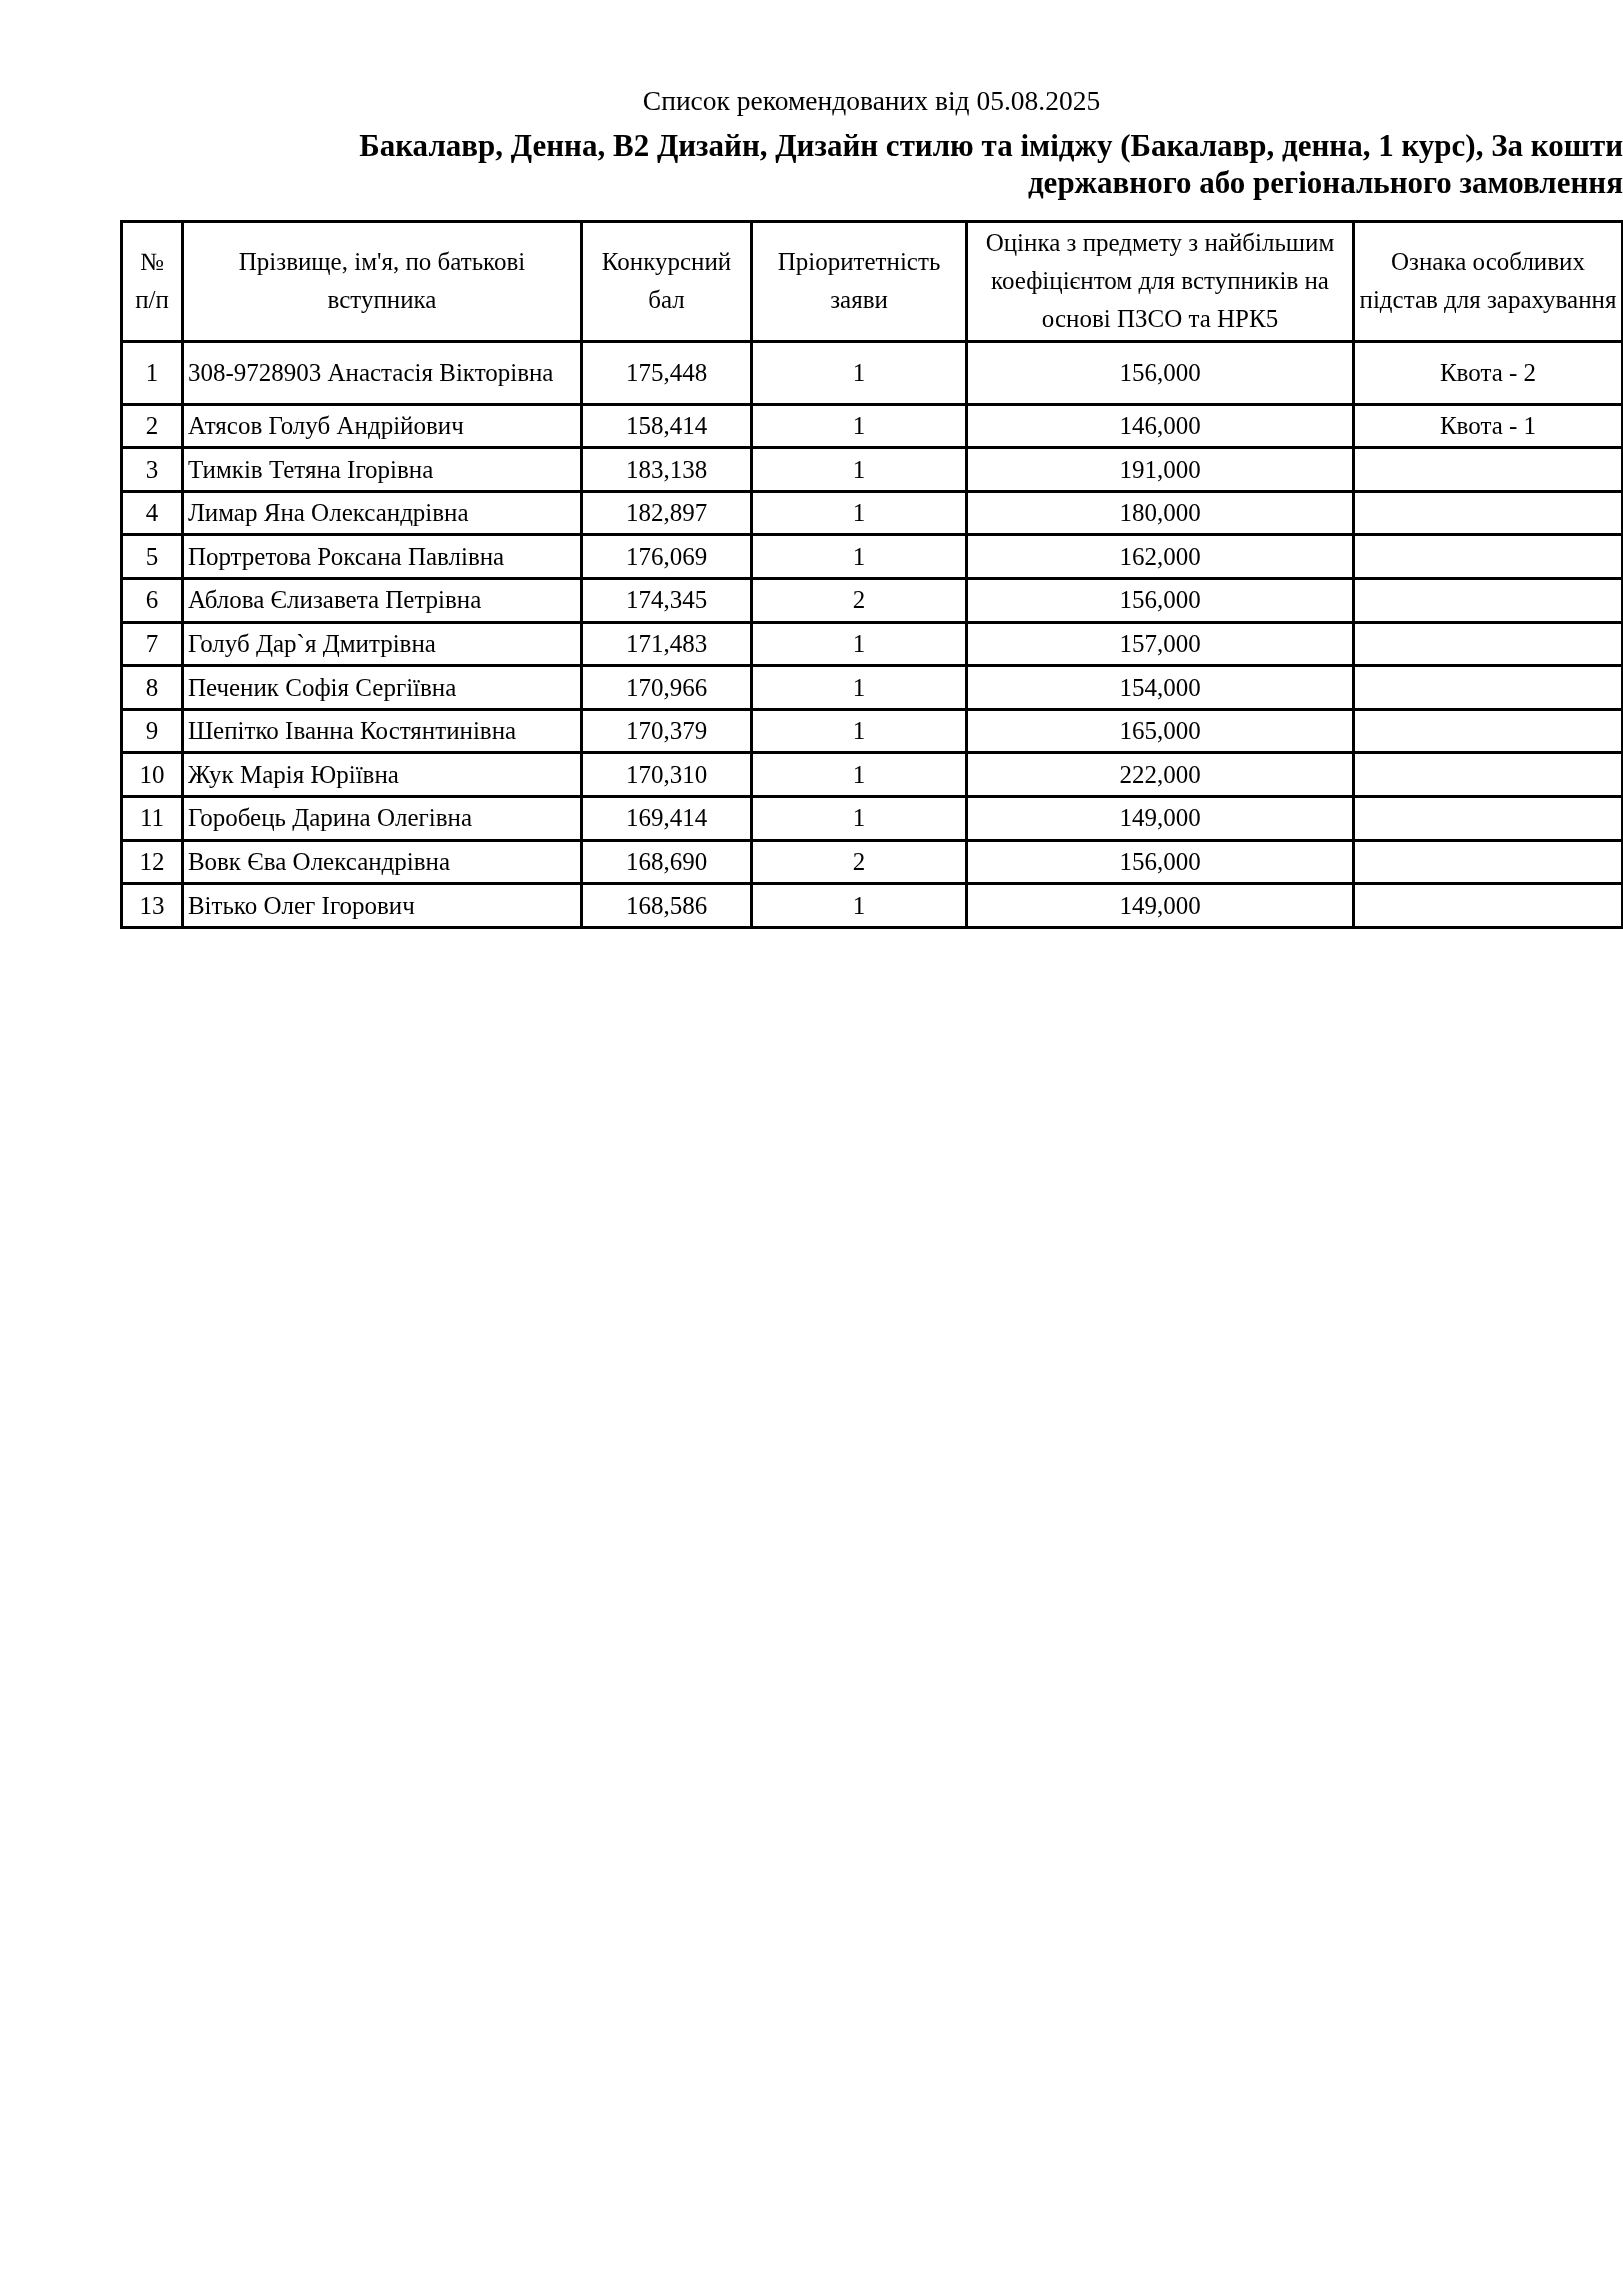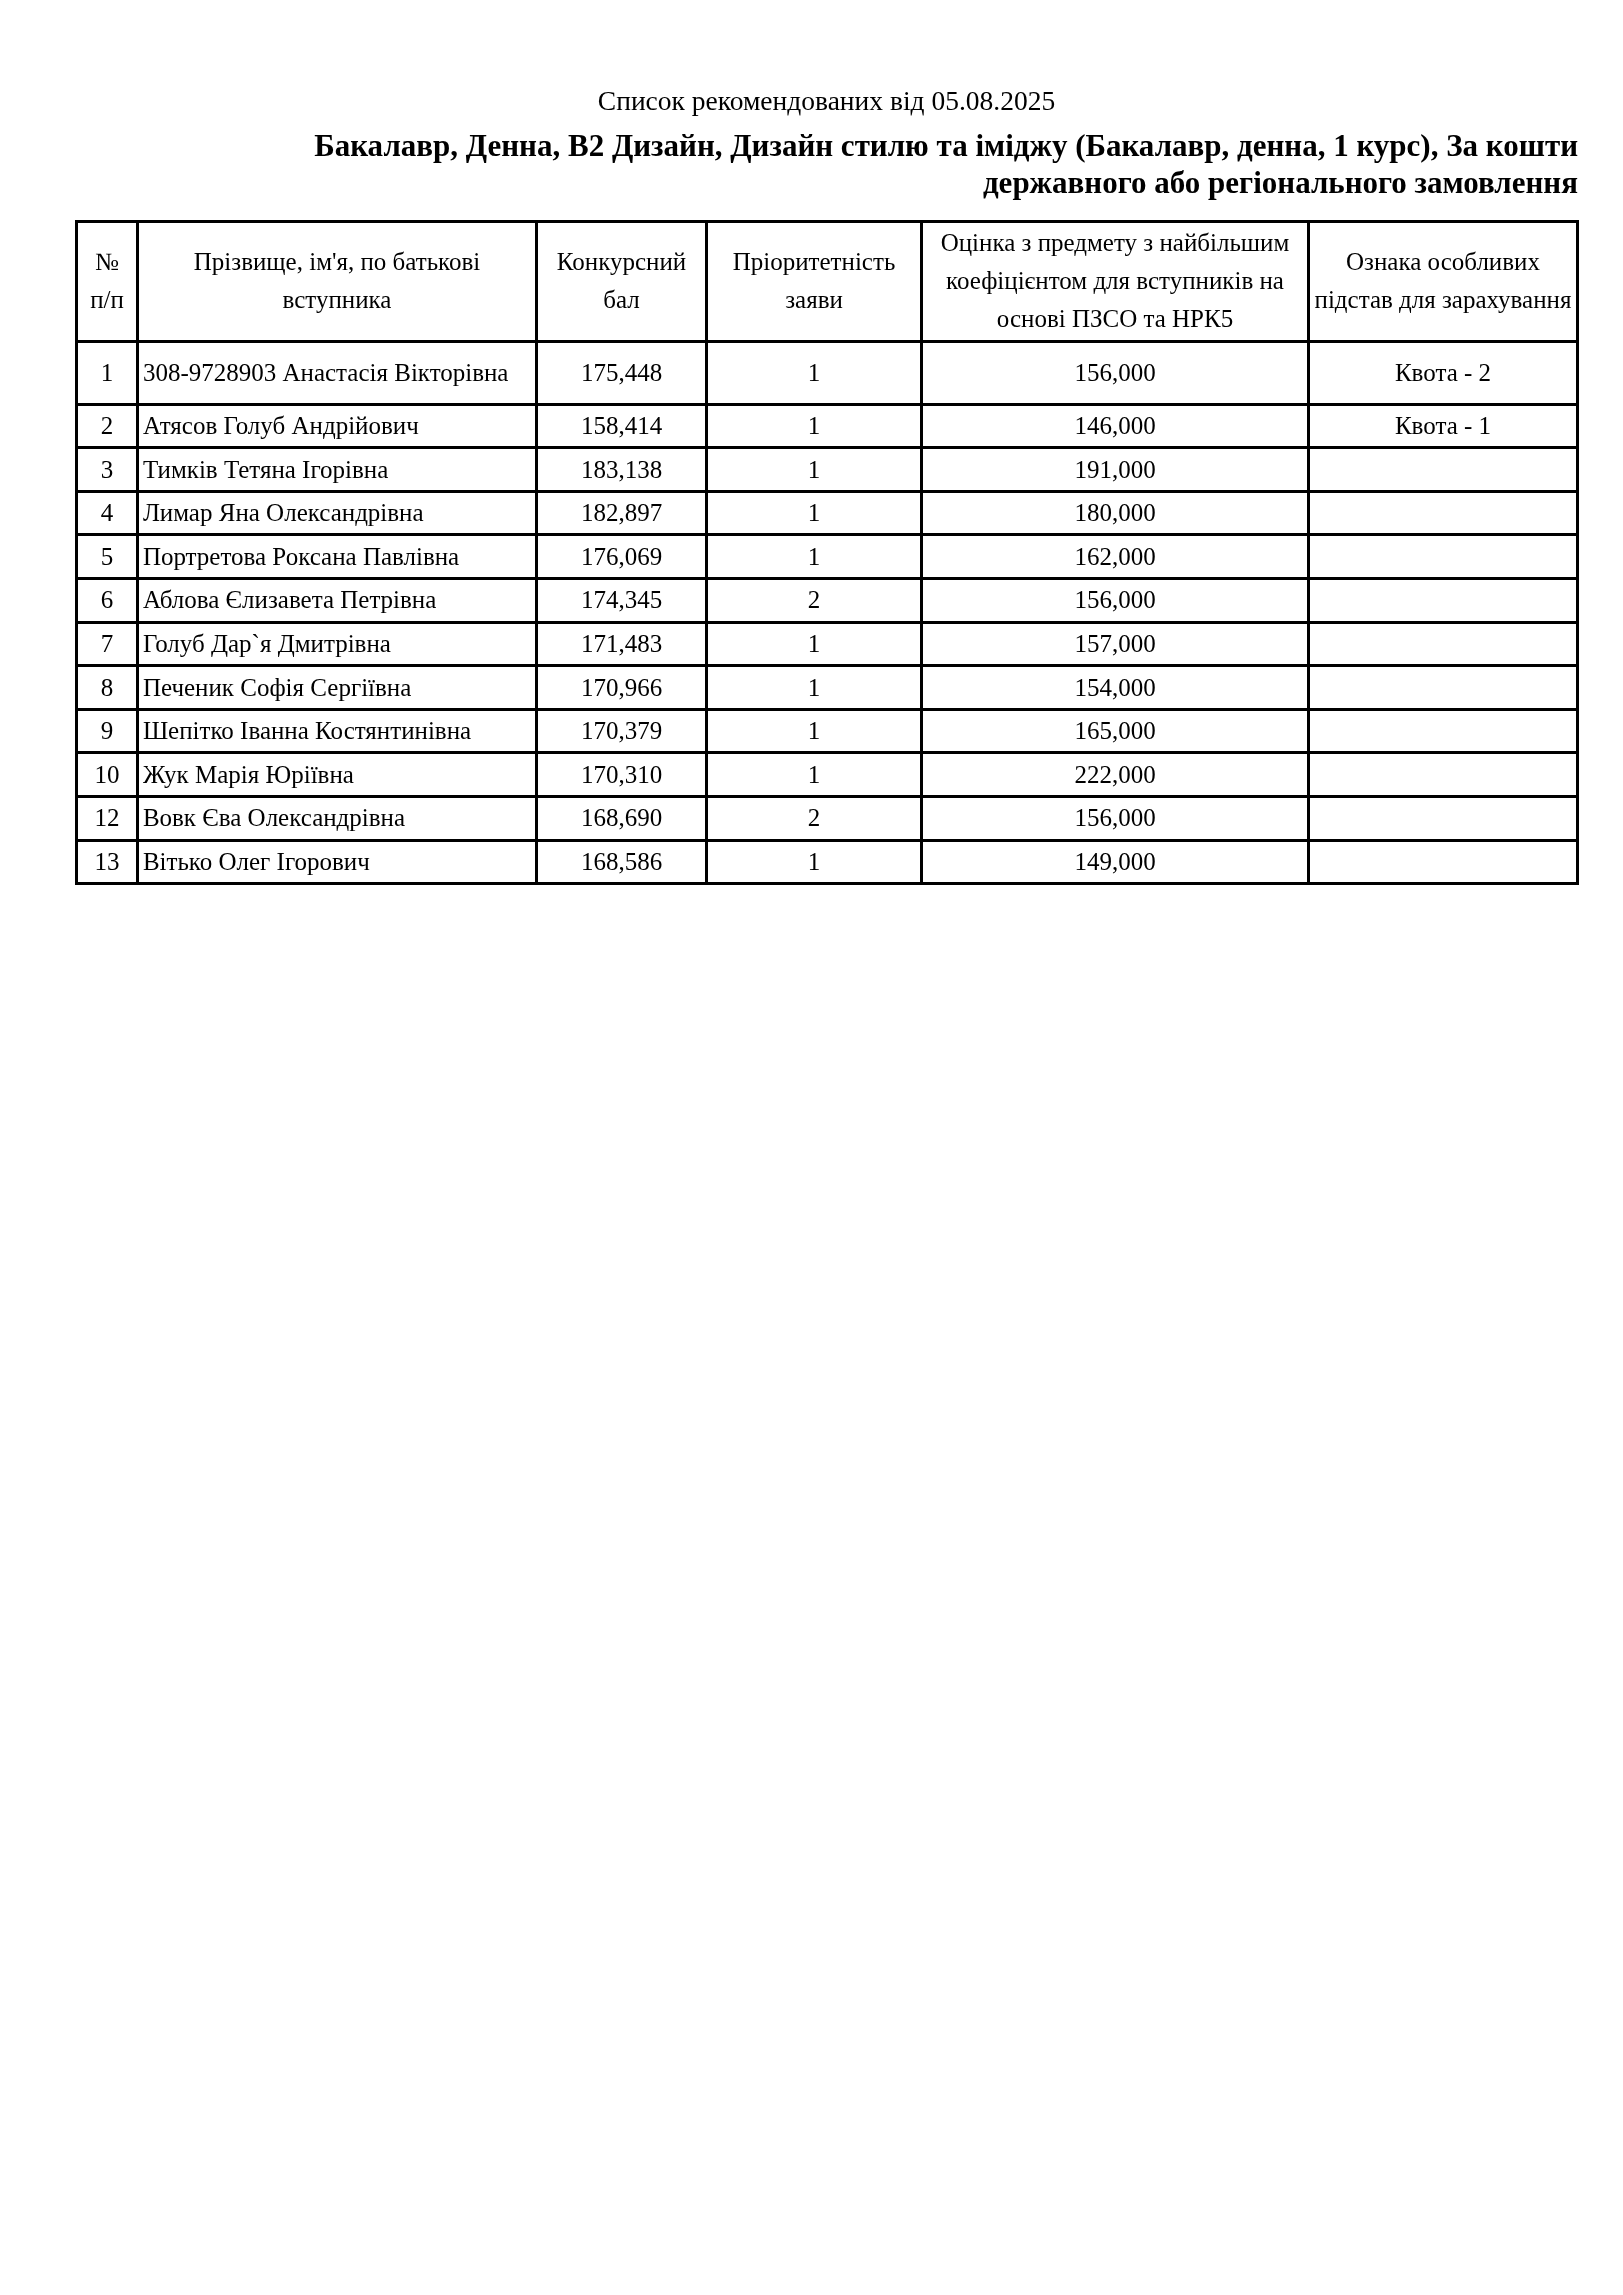--- a/index.html
+++ b/index.html
@@ -12,21 +12,21 @@
     width: 1623px;
     height: 2295px;
     background: #ffffff;
     color: #000000;
     font-family: "Liberation Serif", "DejaVu Serif", serif;
     overflow: hidden;
     box-sizing: border-box;
     padding-top: 82px;
   }
   .content {
-    margin-left: 75px;
+    margin-left: 120px;
     width: 1503px;
   }
   .doc-title {
     text-align: center;
     font-size: 27.5px;
     font-weight: normal;
     line-height: 38px;
     margin: 0;
   }
   .doc-subtitle {
@@ -169,20 +169,28 @@
           </tr>
           <tr>
             <td class="col-num">10</td>
             <td class="col-name">Жук Марія Юріївна</td>
             <td class="col-score">170,310</td>
             <td class="col-priority">1</td>
             <td class="col-grade">222,000</td>
             <td class="col-note"></td>
           </tr>
           <tr>
+            <td class="col-num">11</td>
+            <td class="col-name">Горобець Дарина Олегівна</td>
+            <td class="col-score">169,414</td>
+            <td class="col-priority">1</td>
+            <td class="col-grade">149,000</td>
+            <td class="col-note"></td>
+          </tr>
+          <tr>
             <td class="col-num">12</td>
             <td class="col-name">Вовк Єва Олександрівна</td>
             <td class="col-score">168,690</td>
             <td class="col-priority">2</td>
             <td class="col-grade">156,000</td>
             <td class="col-note"></td>
           </tr>
           <tr>
             <td class="col-num">13</td>
             <td class="col-name">Вітько Олег Ігорович</td>

